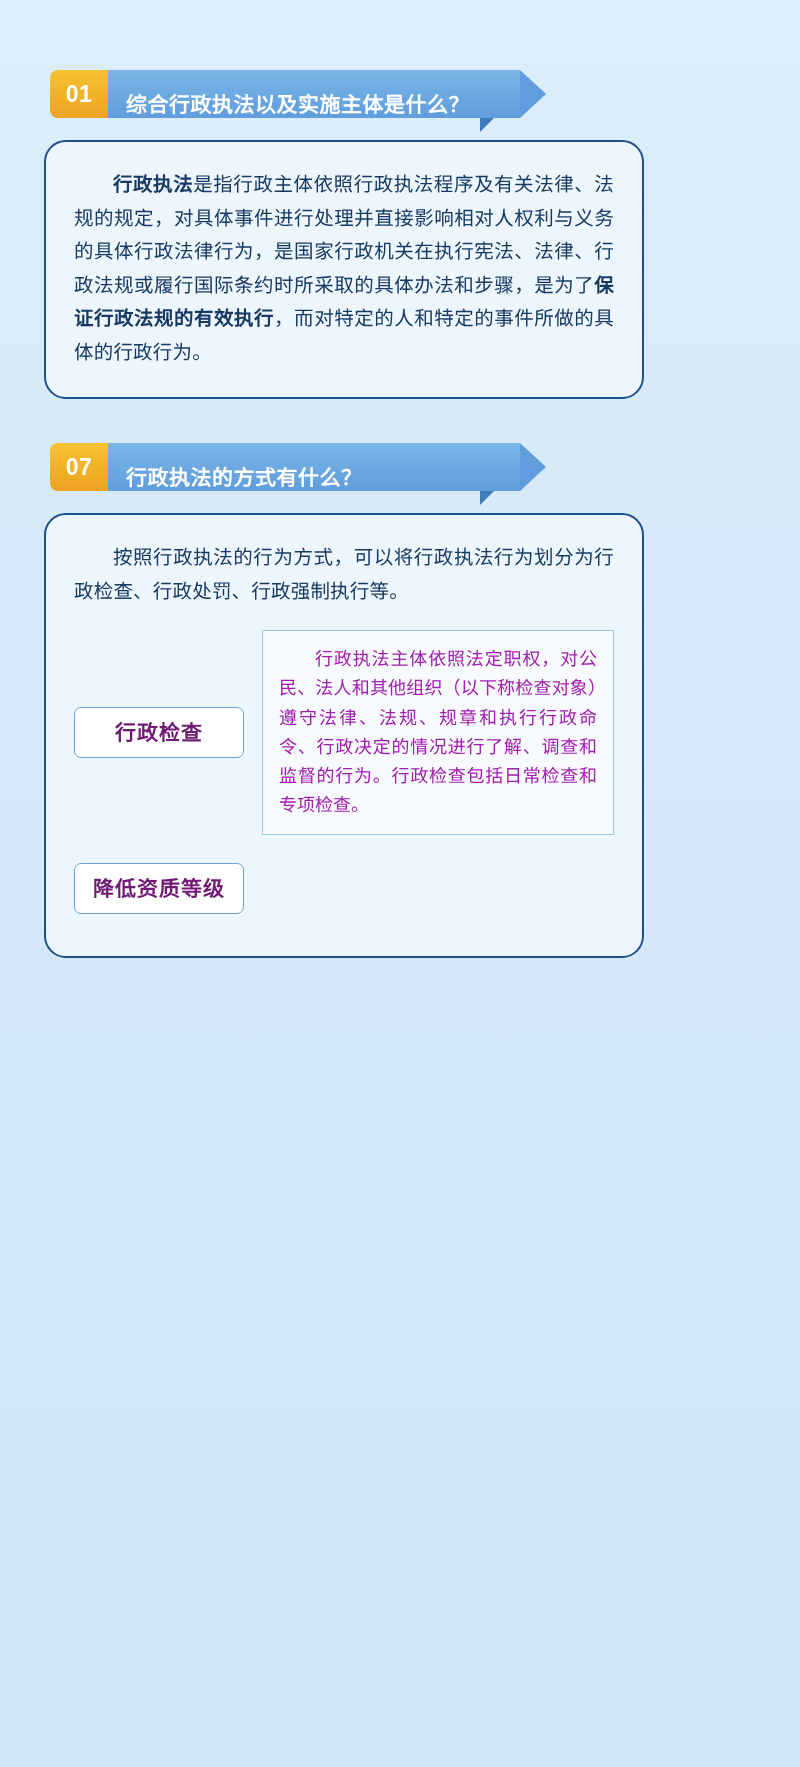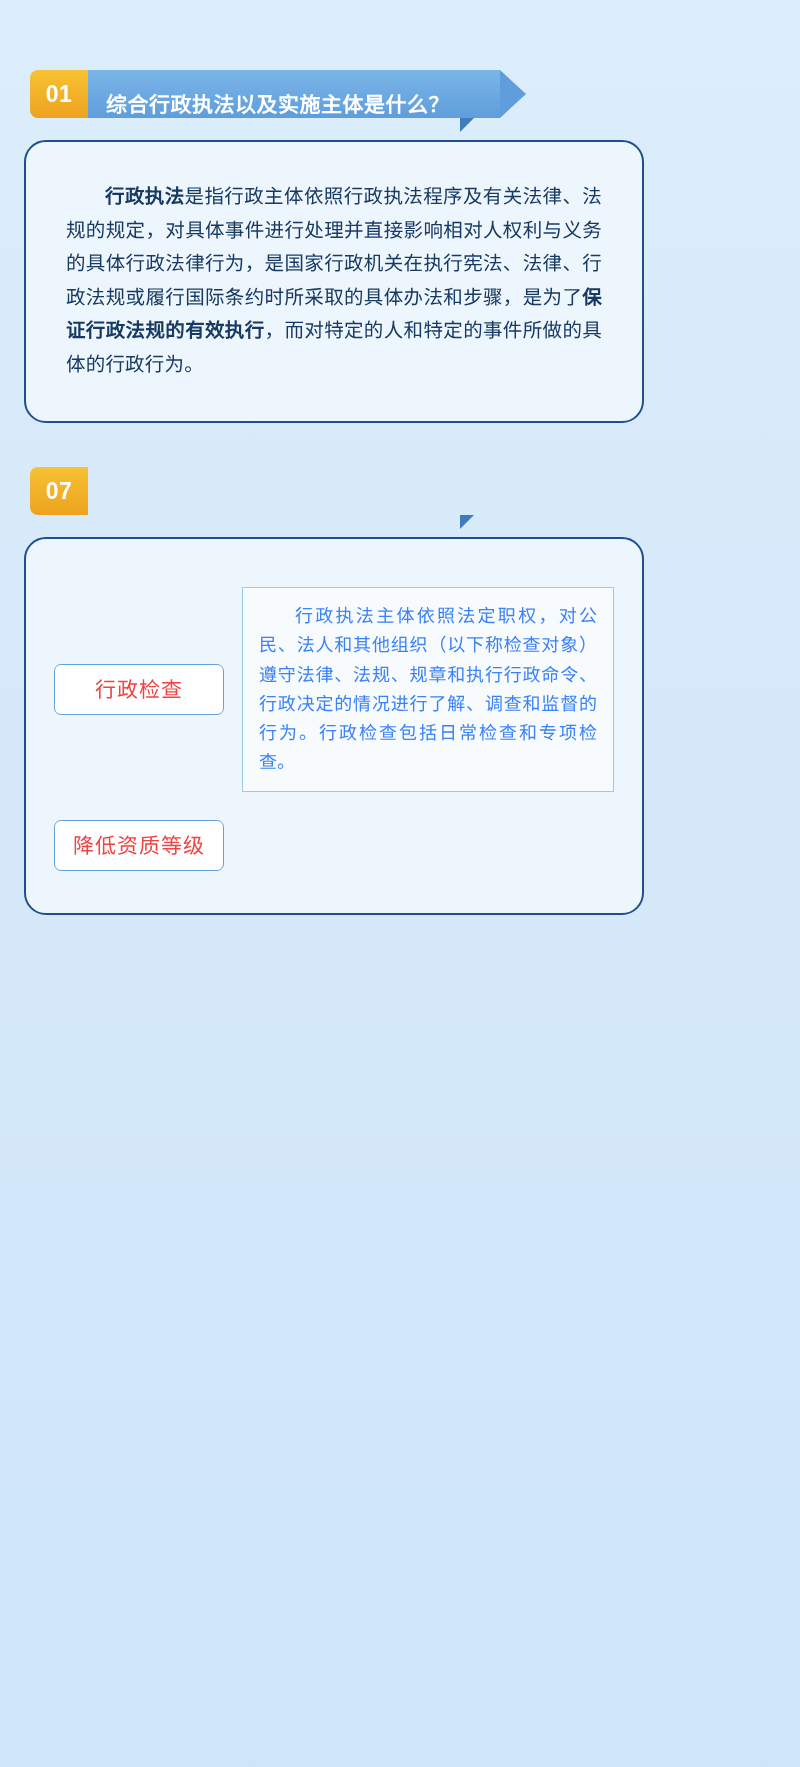--- a/index.html
+++ b/index.html
@@ -10,21 +10,21 @@
     width: 800px;
     min-height: 1767px;
     background: linear-gradient(180deg, #dcedfb 0%, #d6e9fa 40%, #cfe6f9 100%);
     font-family: "Liberation Sans", "DejaVu Sans", sans-serif;
     color: #12355b;
     -webkit-font-smoothing: antialiased;
   }
   .page {
     width: 684px;
     box-sizing: border-box;
-    padding: 70px 40px 40px 24px;
+    padding: 70px 40px 40px 44px;
   }
 
   
   .section { margin-bottom: 20px; }
 
   .sec-head {
     position: relative;
     display: flex;
     align-items: stretch;
     height: 48px;
@@ -83,21 +83,21 @@
   .card {
     margin-top: 22px;
     border: 2px solid #1f4f8f;
     border-radius: 22px;
     background: #eef6fd;
     padding: 26px 28px 28px 28px;
     box-sizing: border-box;
   }
 
   p.para {
-    margin: 12px;
+    margin: 0;
     font-size: 19.5px;
     line-height: 1.72;
     text-indent: 2em;
     color: #173a63;
     letter-spacing: 0.2px;
     text-align: justify;
   }
   p.para + p.para { margin-top: 2px; }
   .b { font-weight: bold; }
 
@@ -107,41 +107,41 @@
     display: flex;
     align-items: center;
     margin-bottom: 14px;
   }
   .method-label {
     flex: 0 0 160px;
     margin-right: 18px;
     border: 1px solid #63a2dd;
     border-radius: 7px;
     background: #ffffff;
-    color: #ef4444;
+    color: #701a75;
     font-size: 21px;
-    font-weight: normal;
+    font-weight: bold;
     text-align: center;
     padding: 11px 4px;
     line-height: 1.3;
     letter-spacing: 1px;
   }
   .method-box {
     flex: 1;
     border: 1px solid #9cc8ea;
     background: #f7fbfe;
     padding: 14px 16px;
     box-sizing: border-box;
   }
   .method-box p {
     margin: 0;
     font-size: 18px;
     line-height: 1.62;
     text-indent: 2em;
-    color: #3b82f6;
+    color: #a21caf;
     text-align: justify;
   }
 </style>
 </head>
 <body>
 
 <div class="page">
 
   <div class="section">
     <div class="sec-head">
@@ -153,24 +153,28 @@
     </div>
 
     <div class="card">
       <p class="para"><span class="b">行政执法</span><span>是指行政主体依照行政执法程序及有关法律、法规的规定，对具体事件进行处理并直接影响相对人权利与义务的具体行政法律行为，是国家行政机关在执行宪法、法律、行政法规或履行国际条约时所采取的具体办法和步骤，是为了</span><span class="b">保证行政法规的有效执行</span><span>，而对特定的人和特定的事件所做的具体的行政行为。</span></p>
     </div>
   </div>
 
   <div class="section" style="margin-top:44px;">
     <div class="sec-head">
       <div class="sec-num">07</div>
+      <div class="sec-title-wrap">
+        <span class="sec-title">行政执法的方式有什么？</span>
+      </div>
       <div class="sec-tail"></div>
     </div>
 
     <div class="card">
+      <p class="para"><span>按照行政执法的行为方式，可以将行政执法行为划分为行政检查、行政处罚、行政强制执行等。</span></p>
 
       <div class="methods">
 
         <div class="method-row">
           <div class="method-label">行政检查</div>
           <div class="method-box">
             <p><span>行政执法主体依照法定职权，对公民、法人和其他组织（以下称检查对象）遵守法律、法规、规章和执行行政命令、行政决定的情况进行了解、调查和监督的行为。行政检查包括日常检查和专项检查。</span></p>
           </div>
         </div>
 

